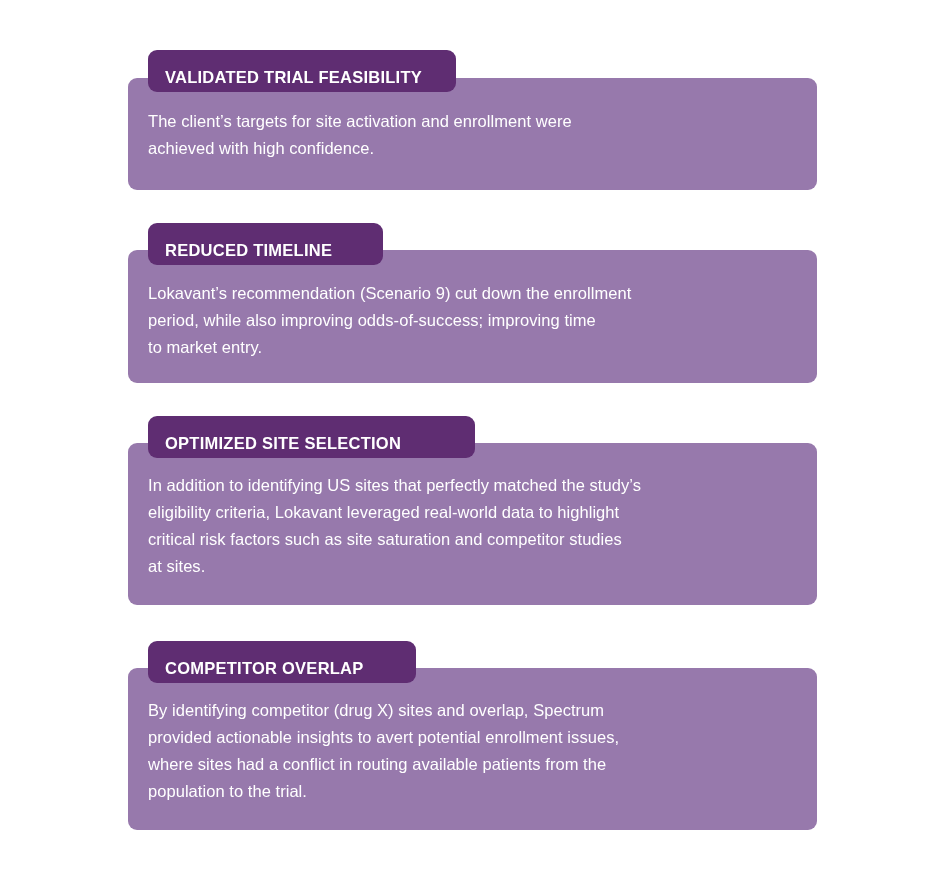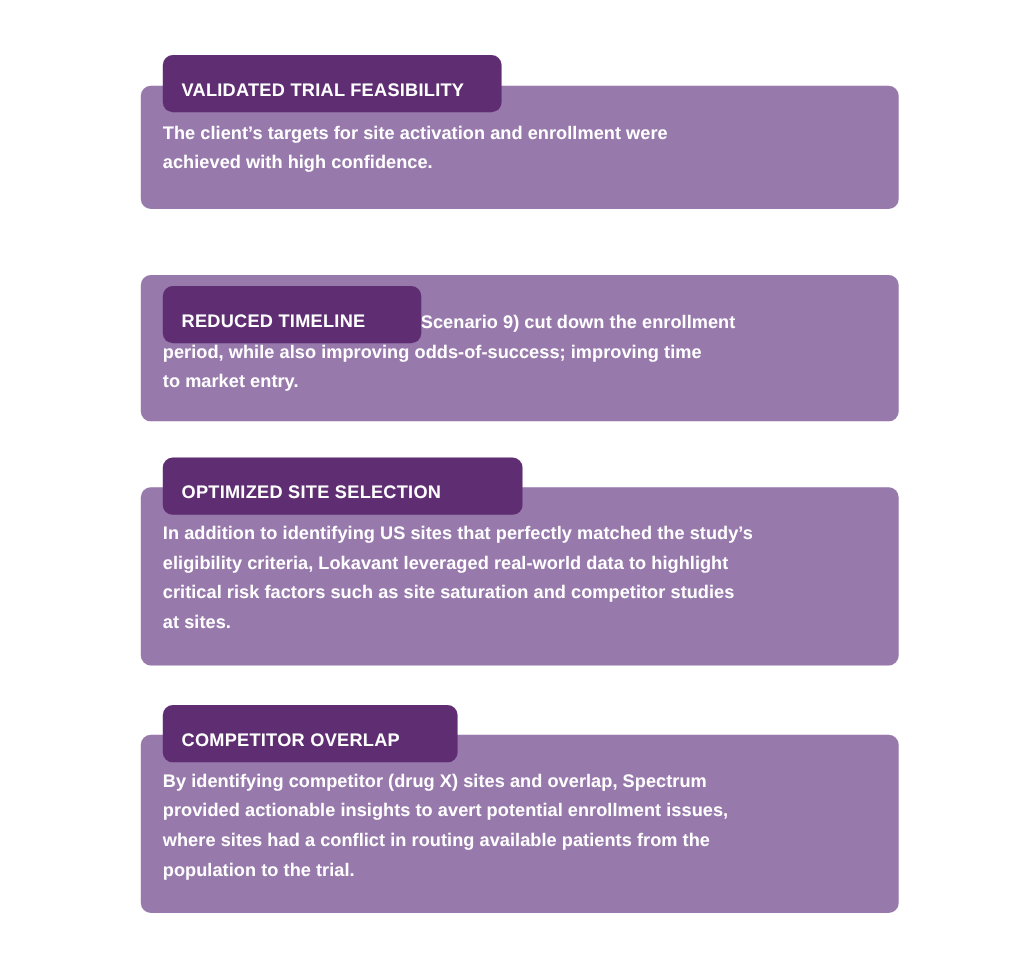--- a/index.html
+++ b/index.html
@@ -40,30 +40,30 @@
   }
 
   .card-text {
     position: absolute;
     left: 20px;
     right: 18px;
     color: #ffffff;
     font-family: "Liberation Sans", sans-serif;
     font-size: 16.5px;
     line-height: 27px;
-    font-weight: 700;
+    font-weight: 400;
     letter-spacing: 0.05px;
     white-space: pre-line;
   }
 
   
   .card-tag {
     position: absolute;
     left: 20px;
-    height: 52px;
+    height: 42px;
     background: #5f2d72;
     border-radius: 9px;
     display: flex;
     align-items: center;
     justify-content: flex-start;
     box-sizing: border-box;
     padding: 12px 17px 0 17px;
     z-index: 5;
   }
 
@@ -80,21 +80,21 @@
 
   
   
   #card-1 { top: 50px;  height: 140px; }
   #card-1 .card-tag  { top: 0px;  width: 308px; }
   #card-1 .card-body { top: 28px; height: 112px; }
   #card-1 .card-text { top: 58px; }
 
   
   #card-2 { top: 223px; height: 160px; }
-  #card-2 .card-tag  { top: 0px;  width: 235px; margin-top: 37px; }
+  #card-2 .card-tag  { top: 0px;  width: 235px; }
   #card-2 .card-body { top: 27px; height: 133px; }
   #card-2 .card-text { top: 57px; }
 
   
   #card-3 { top: 416px; height: 189px; }
   #card-3 .card-tag  { top: 0px;  width: 327px; }
   #card-3 .card-body { top: 27px; height: 162px; }
   #card-3 .card-text { top: 56px; }
 
   

